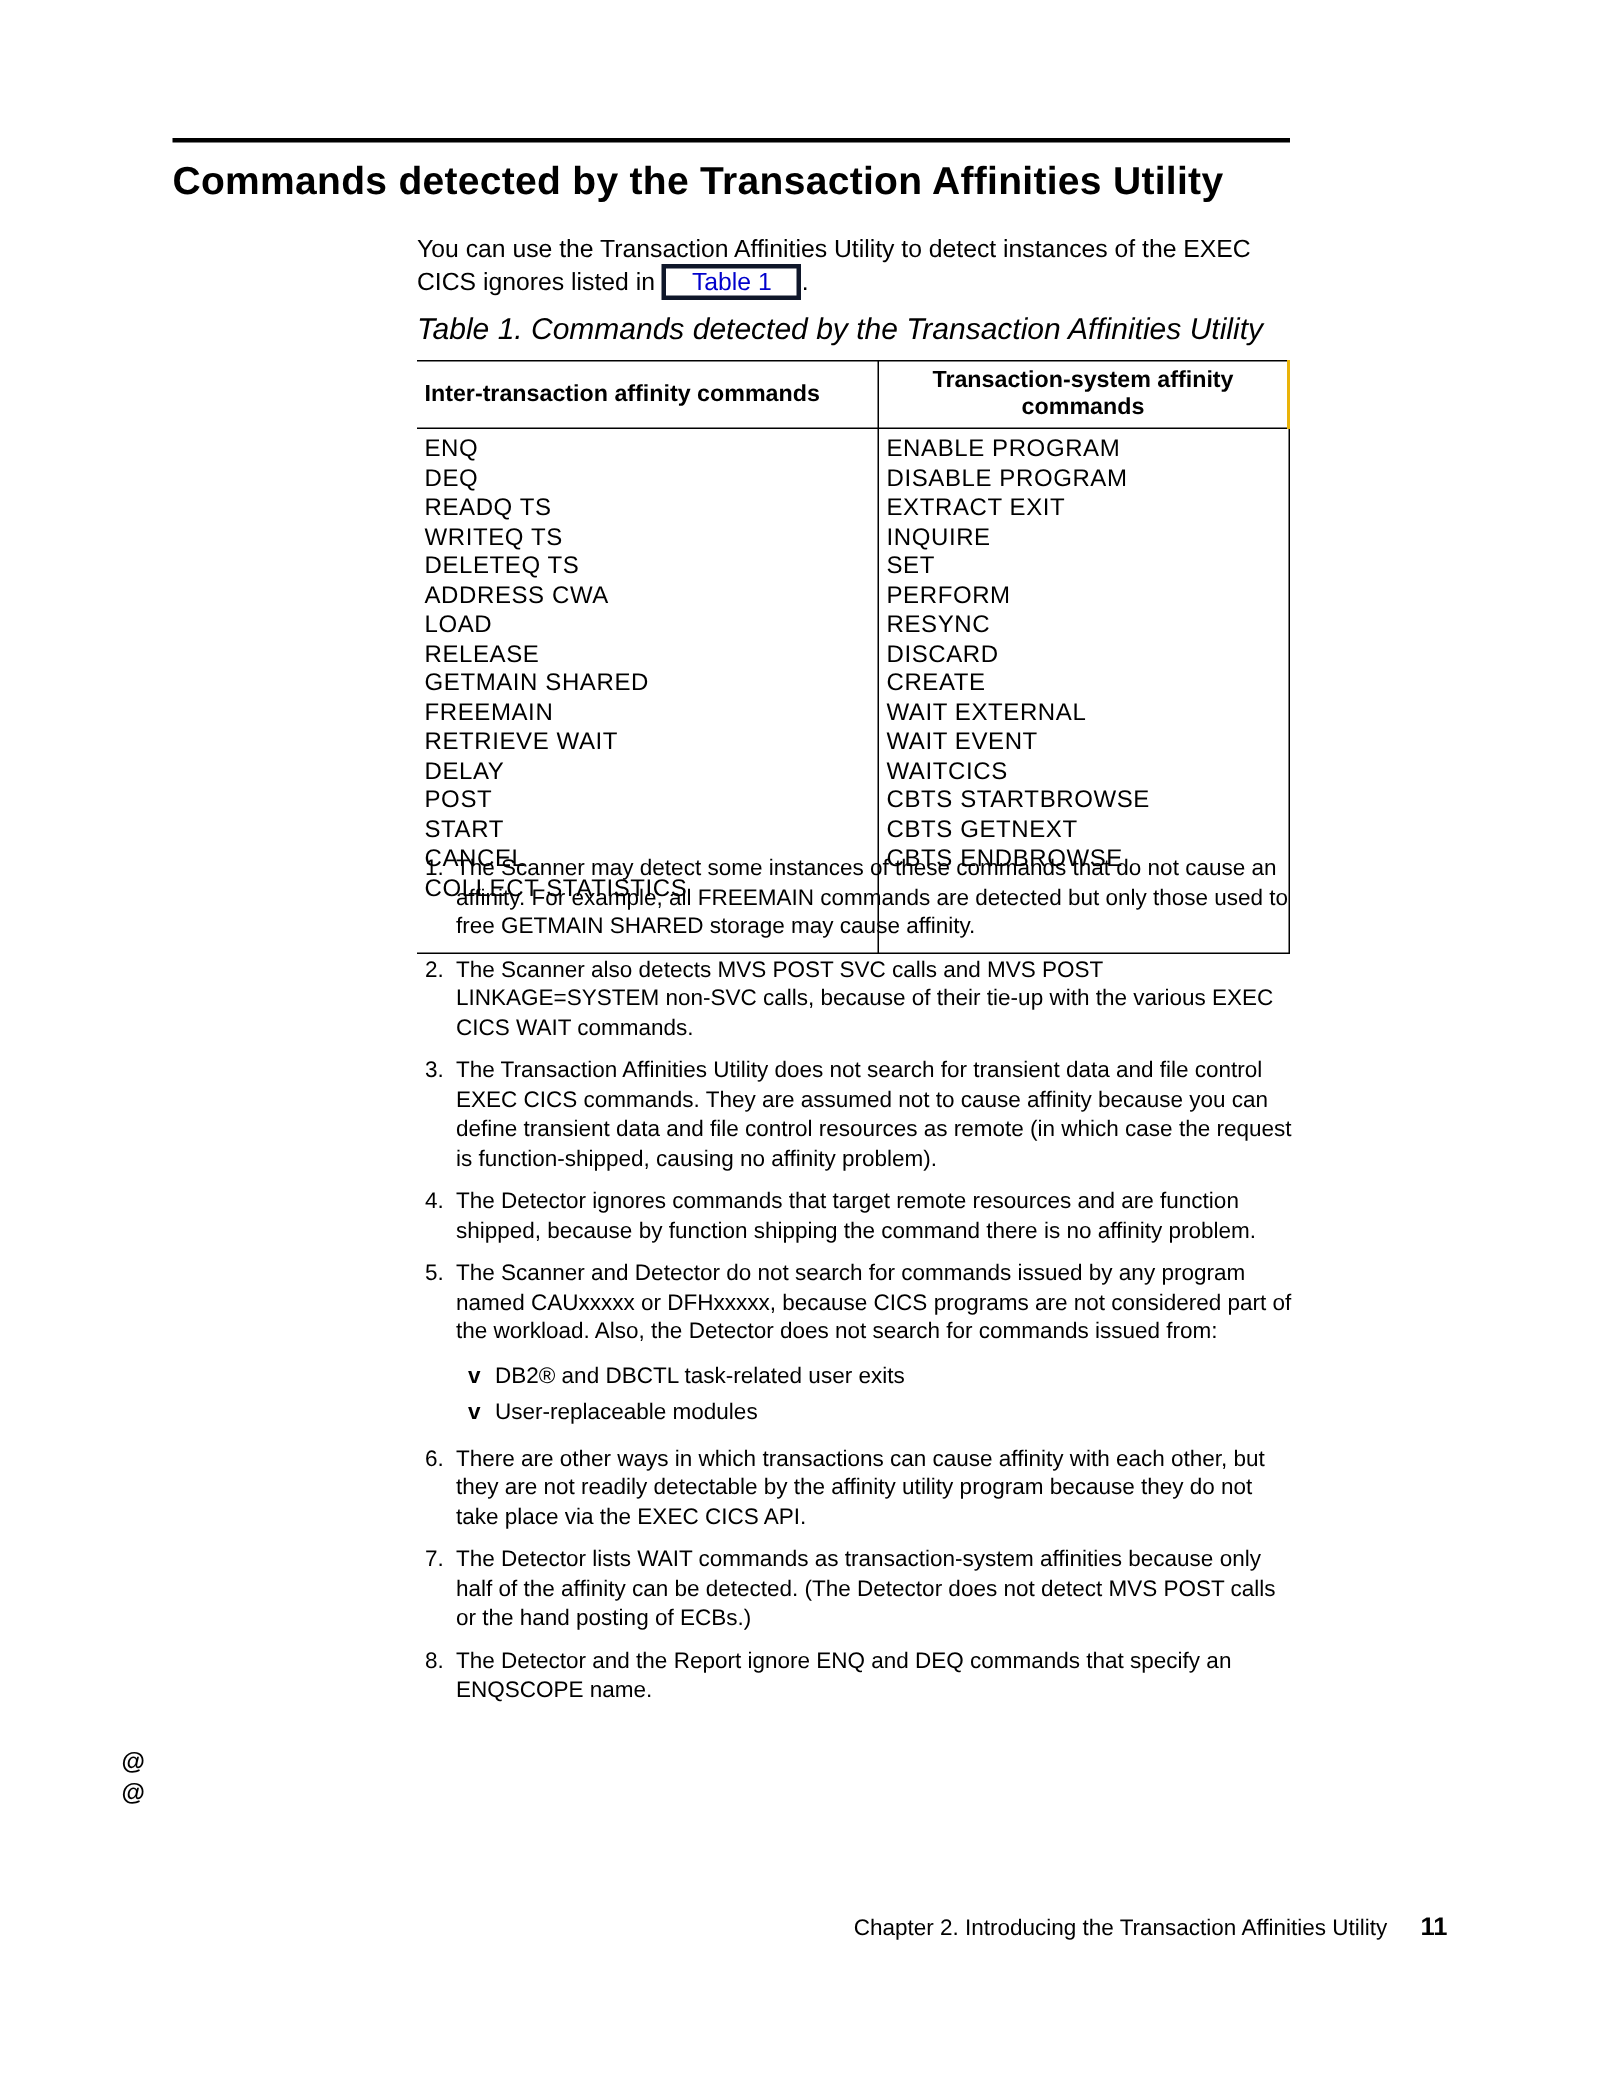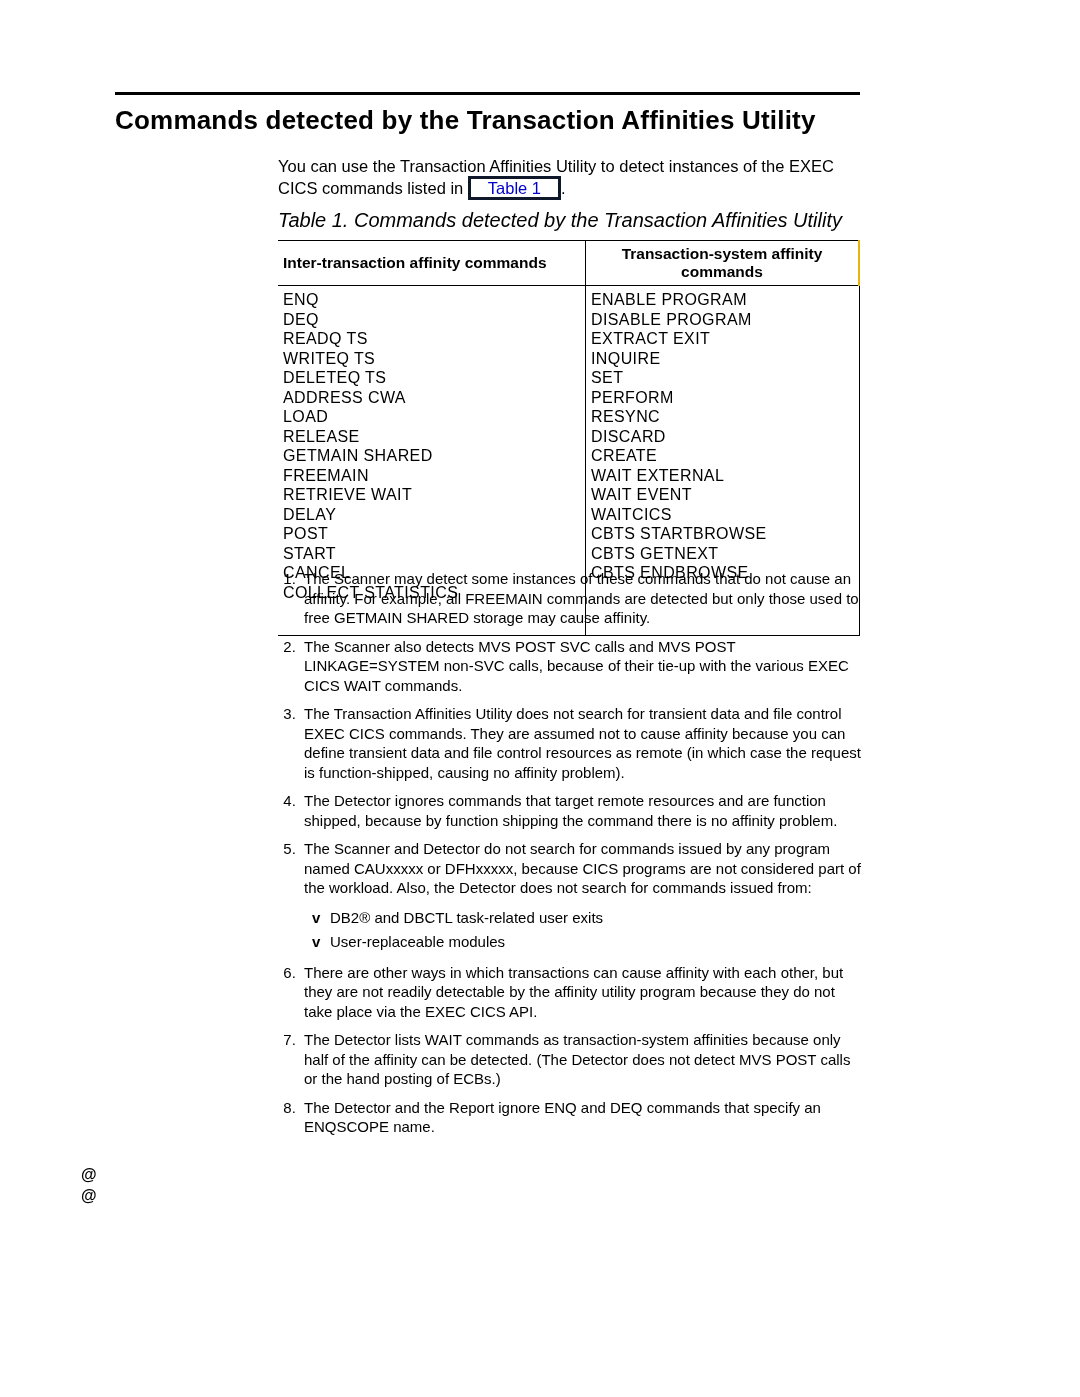--- a/index.html
+++ b/index.html
@@ -136,21 +136,21 @@
 </head>
 <body>
 
 <div class="page">
 
   <div class="rule"></div>
 
   <div class="heading">Commands detected by the Transaction Affinities Utility</div>
 
   <div class="intro">
-    <span>You can use the Transaction Affinities Utility to detect instances of the EXEC CICS commands listed in </span><a href="#" class="link">Table 1</a><span>.</span>
+    <span>You can use the Transaction Affinities Utility to detect instances of the EXEC CICS ignores listed in </span><a href="#" class="link">Table 1</a><span>.</span>
   </div>
 
   <div class="table-caption">Table 1. Commands detected by the Transaction Affinities Utility</div>
 
   <table class="cmd-table">
     <thead>
       <tr>
         <th>Inter-transaction affinity commands</th>
         <th>Transaction-system affinity commands</th>
       </tr>
@@ -207,14 +207,18 @@
       </li>
       <li>There are other ways in which transactions can cause affinity with each other, but they are not readily detectable by the affinity utility program because they do not take place via the EXEC CICS API.</li>
       <li>The Detector lists WAIT commands as transaction-system affinities because only half of the affinity can be detected. (The Detector does not detect MVS POST calls or the hand posting of ECBs.)</li>
       <li>The Detector and the Report ignore ENQ and DEQ commands that specify an ENQSCOPE name.</li>
     </ol>
   </div>
 
   <div class="at-marks" style="white-space:pre-line">@
 @</div>
 
+  <div class="footer">
+    <span class="chap">Chapter 2. Introducing the Transaction Affinities Utility</span>
+    <span class="pn">11</span>
+  </div>
 
 </div>
 
 </body></html>

